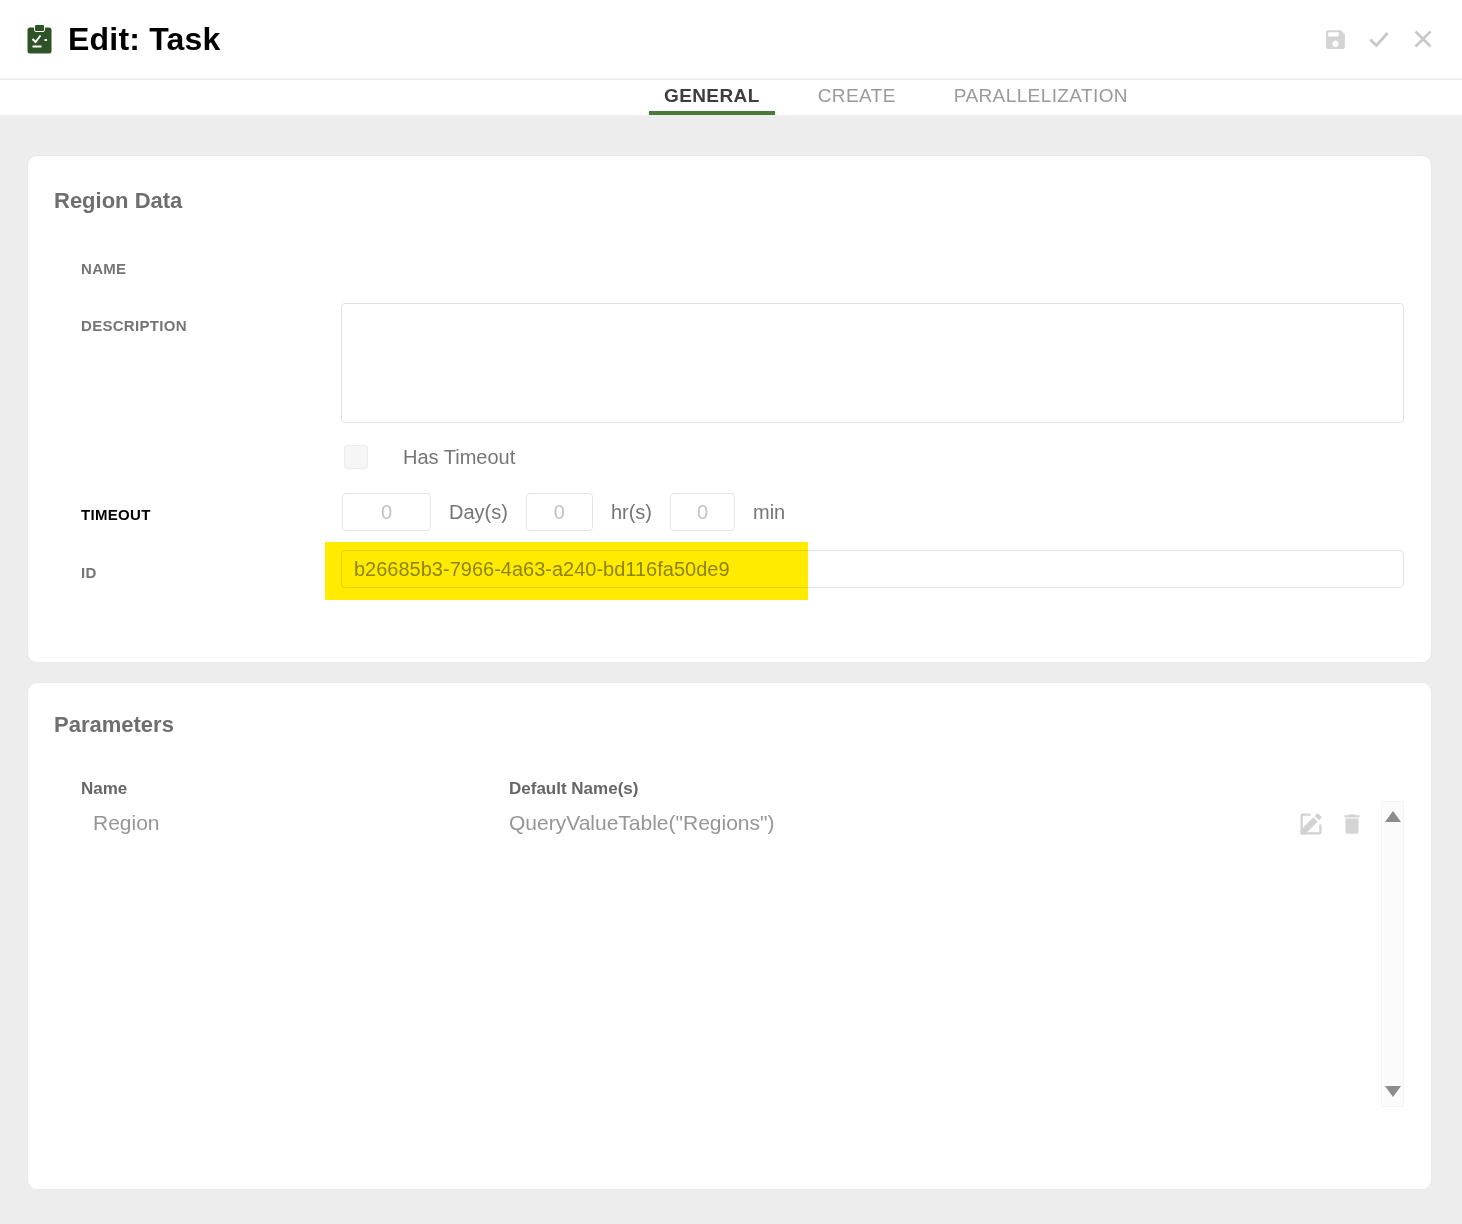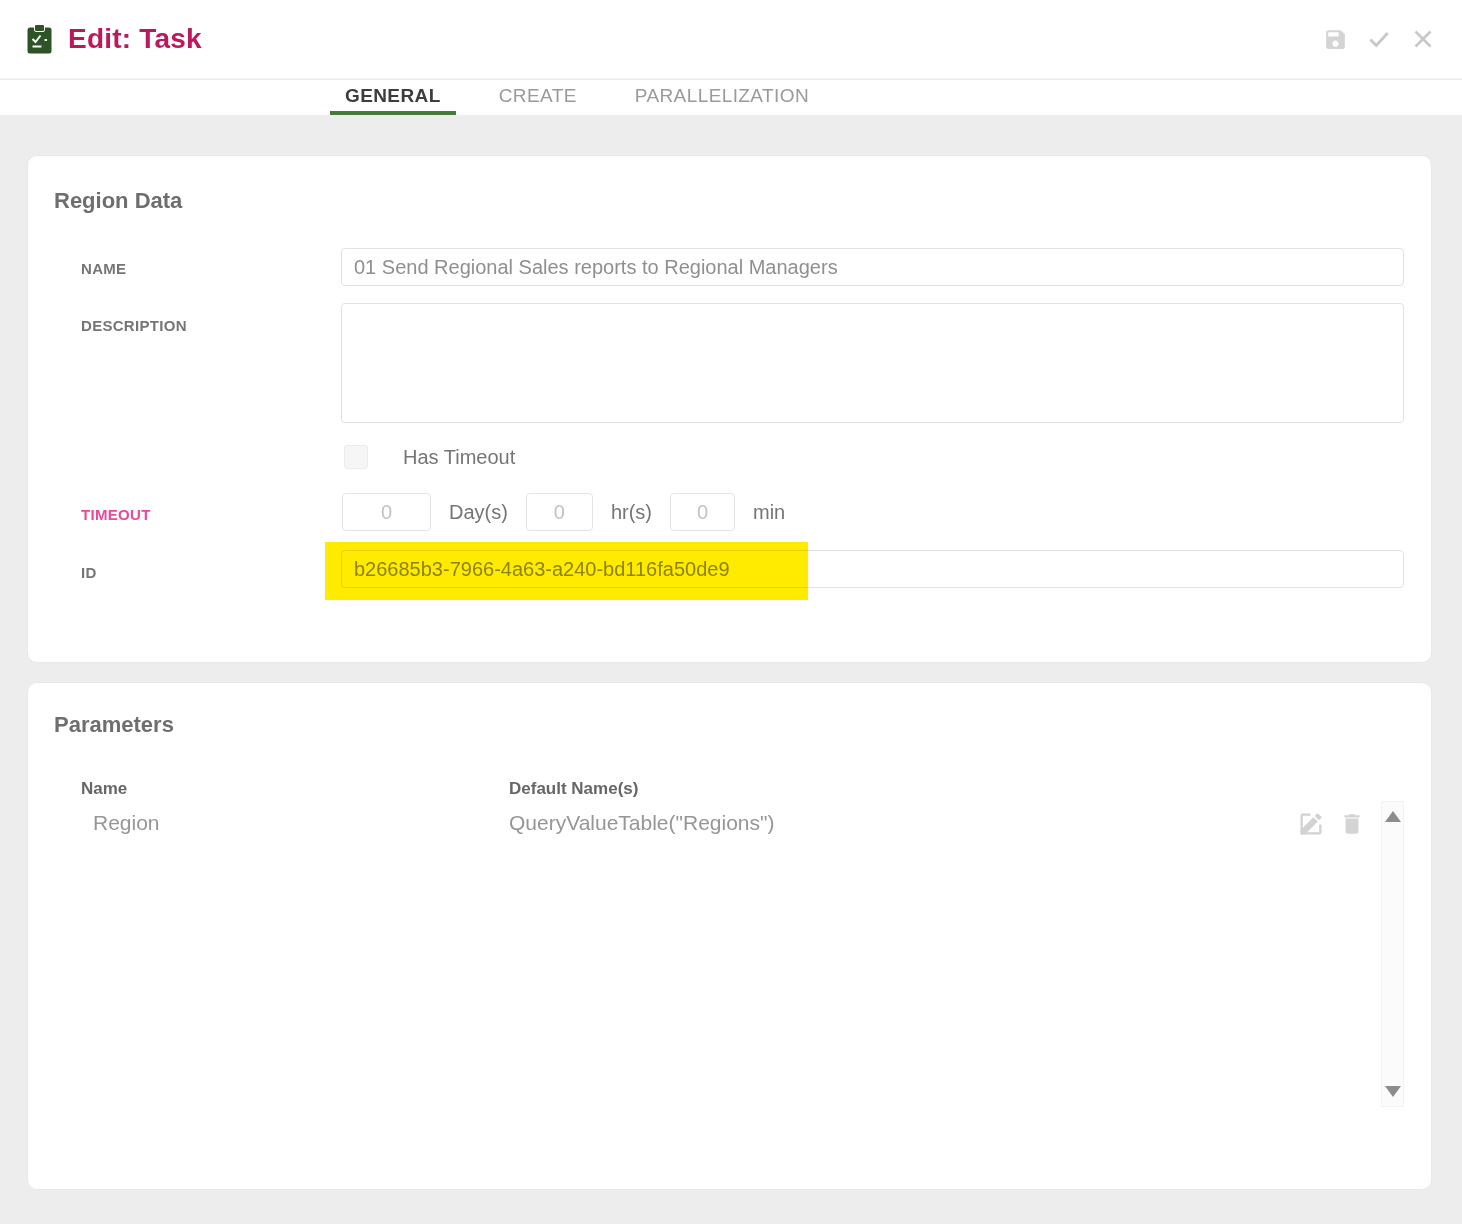--- a/index.html
+++ b/index.html
@@ -10,29 +10,29 @@
     font-family:"Liberation Sans", sans-serif;
   }
 
   
   .topbar {
     position:absolute; top:0; left:0; width:1462px; height:79px;
     background:#ffffff; border-bottom:1px solid #f2f2f2;
     display:flex; align-items:center;
   }
   .topbar-left { display:flex; align-items:center; margin-left:26px; gap:15px; }
-  .page-title { font-size:28px; font-weight:bold; color:#be185d; letter-spacing:0.2px; }
+  .page-title { font-size:32px; font-weight:bold; color:#000000; letter-spacing:0.2px; }
   .topbar-right { margin-left:auto; margin-right:26px; display:flex; align-items:center; gap:18px; }
   .topbar-right .tb-icon { width:26px; height:26px; display:flex; align-items:center; justify-content:center; cursor:pointer; }
 
   
   .tabbar {
     position:absolute; top:80px; left:0; width:1462px; height:35px;
     background:#ffffff; display:flex; align-items:stretch;
-    padding-left:330px; gap:28px;
+    padding-left:330px; gap:28px;justify-content:center;
   }
   .tab {
     display:flex; align-items:center; padding:0 15px;
     font-size:19px; color:#9a9a9a; letter-spacing:0.4px;
     border-bottom:4px solid transparent; cursor:pointer; white-space:nowrap;
   }
   .tab.active { color:#3d3d3d; font-weight:bold; border-bottom-color:#46793a; }
 
   
   .card {
@@ -43,21 +43,21 @@
   .card-params  { top:682px; }
   .section-heading {
     position:absolute; left:26px; font-size:22px; font-weight:bold; color:#6e6e6e;
   }
 
   
   .field-label {
     position:absolute; left:53px; font-size:15px; font-weight:bold;
     color:#757575; letter-spacing:0.3px;
   }
-  .field-label.disabled { color:#ec4899; }
+  .field-label.disabled { color:#000000; }
   .inp, .txt {
     position:absolute; left:313px; width:1063px;
     border:1px solid #e2e2e2; border-radius:4px; background:#ffffff;
     font-family:"Liberation Sans", sans-serif;
     font-size:20px; color:#8f8f8f; padding:0 12px; outline:none;
   }
   .inp { height:38px; }
   .txt { height:120px; padding:8px 12px; resize:none; }
   .inp::placeholder, .txt::placeholder { color:#c2c2c2; }
 
@@ -150,21 +150,20 @@
   <div class="tabbar">
     <div class="tab active">GENERAL</div>
     <div class="tab">CREATE</div>
     <div class="tab">PARALLELIZATION</div>
   </div>
 
   <div class="card card-general">
     <div class="section-heading" style="top:32px;">Region Data</div>
 
     <div class="field-label" style="top:104px;">NAME</div>
-    <input class="inp" style="top: 92px;" type="text" value="01 Send Regional Sales reports to Regional Managers">
 
     <div class="field-label" style="top:161px;">DESCRIPTION</div>
     <textarea class="txt" style="top: 147px;"></textarea>
 
     <div class="checkbox-row">
       <div class="checkbox"></div>
       <span class="checkbox-label">Has Timeout</span>
     </div>
 
     <div class="field-label disabled" style="top:350px;">TIMEOUT</div>

